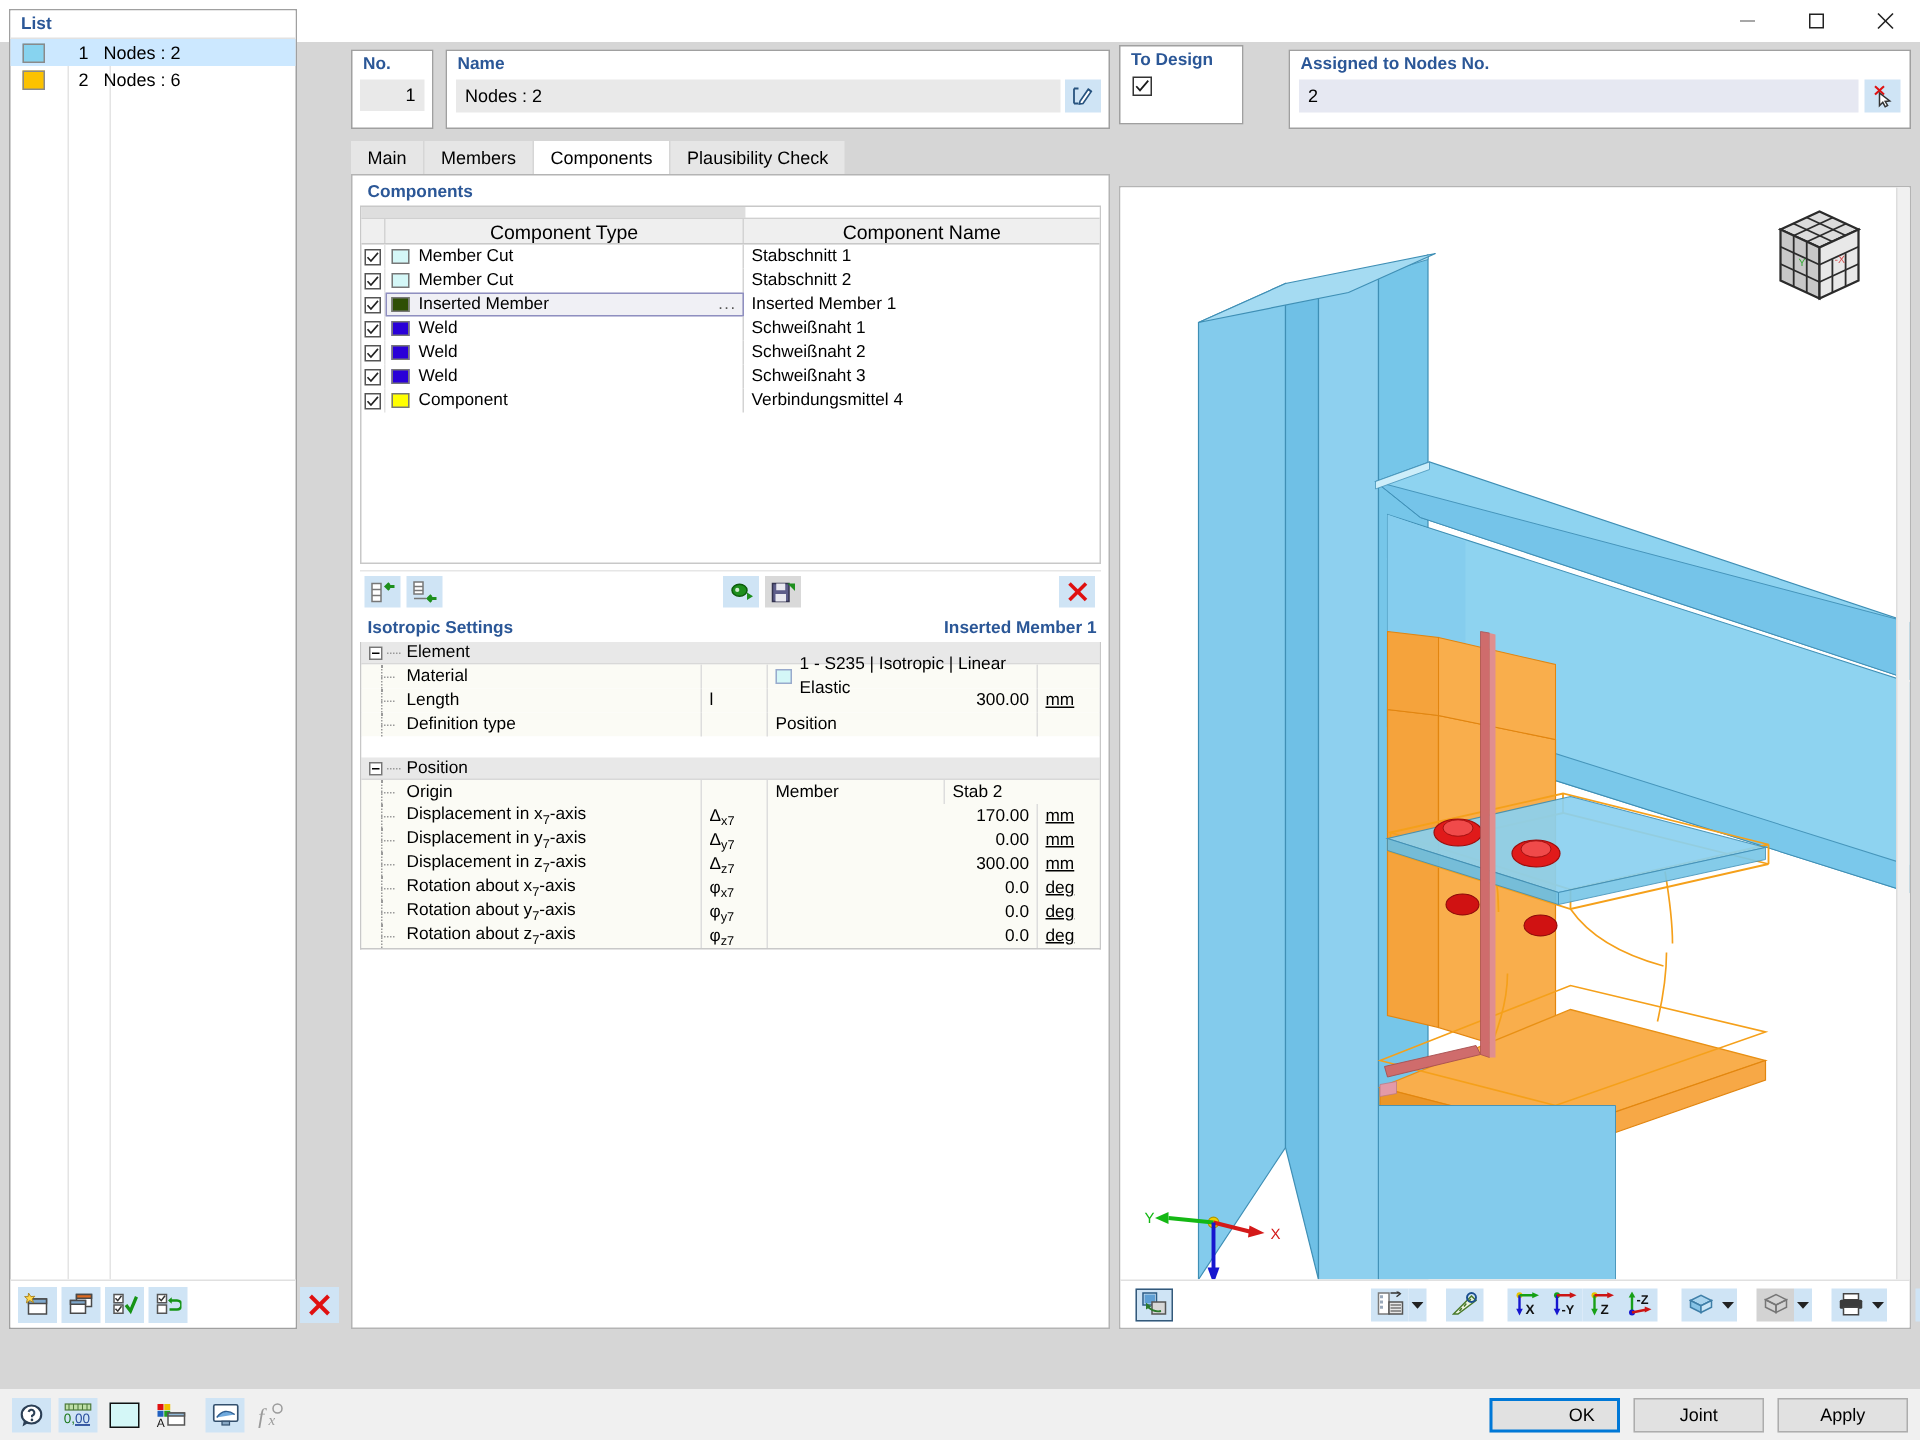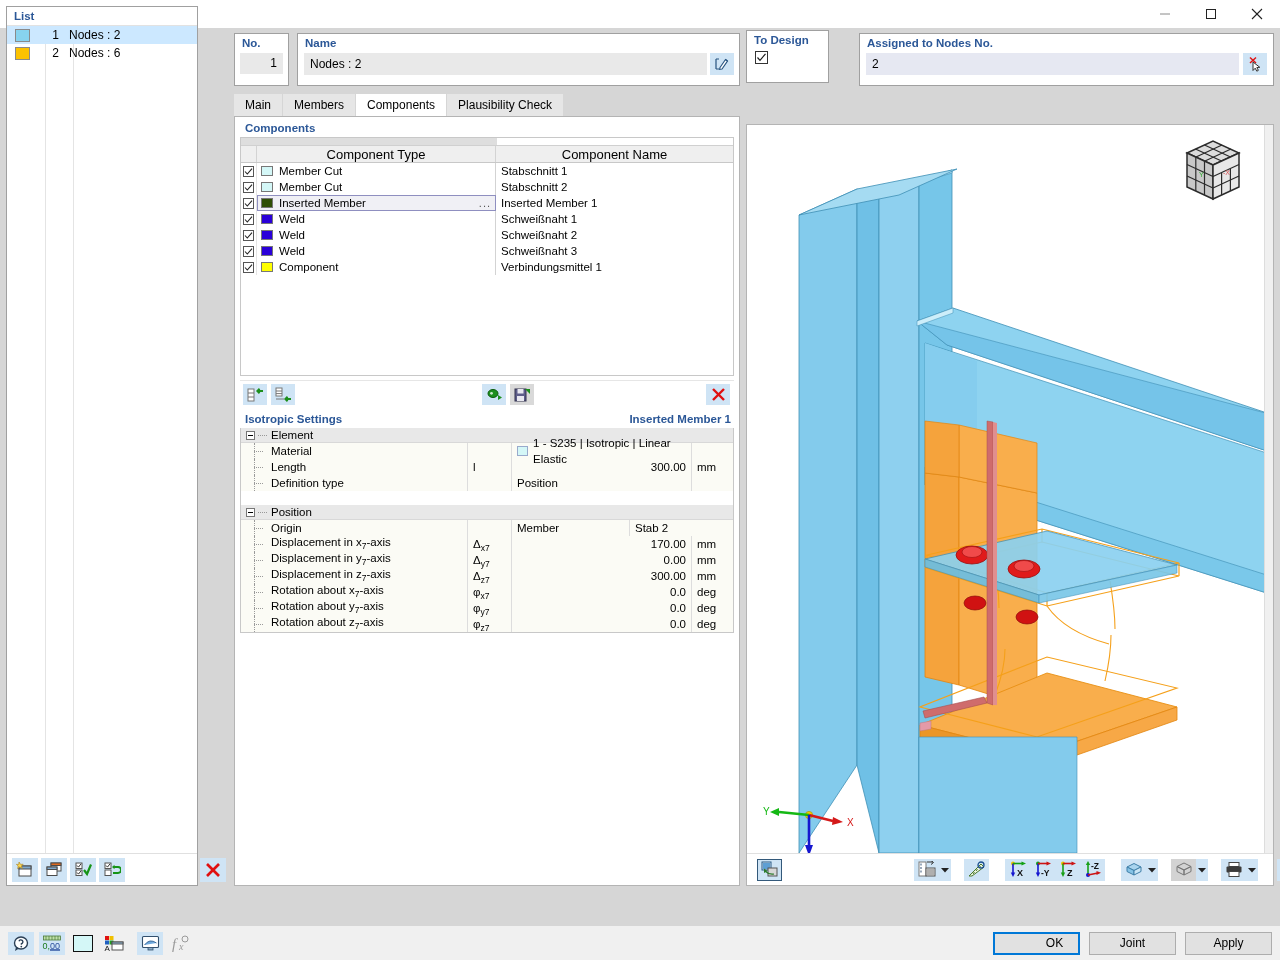--- a/index.html
+++ b/index.html
@@ -188,21 +188,21 @@
     border-left: 1px dotted #9a9a9a;
   }
   .prow .tree::after {
     content:""; position:absolute; left: 13px; top: 8px; width: 9px; height: 0;
     border-top: 1px dotted #9a9a9a;
   }
   .prow .pname { width: 196px; }
   .prow .psym { width: 45px; border-left: 1px solid #ddd; border-right: 1px solid #ddd; height:16px; line-height:16px; padding-left:5px; }
   .prow .pval { flex: 1; height: 16px; line-height: 16px; padding-left: 5px; display:flex; align-items:center; }
   .prow .pval.right { justify-content: flex-end; padding-right: 5px; }
-  .prow .punit { width: 42px; border-left: 1px solid #ddd; height:16px; line-height:16px; padding-left: 5px; }
+  .prow .punit { width: 42px; border-left: 1px solid #ddd; height:16px; line-height:16px; padding-left: 5px; text-decoration: underline; }
   .prow .pval2 { width: 118px; height:16px; line-height:16px; padding-left: 5px; border-right: 1px solid #ddd;}
   .prow .pval3 { flex:1; height:16px; line-height:16px; padding-left: 5px; }
   .swatch-in { width: 12px; height: 10px; background: #d4f7f7; border: 1px solid #9ac; margin-right: 5px; }
   .sec-gap { height: 14px; background: #ffffff; }
   sub { font-size: 8.5px; }
 
   
   .view-panel {
     position: absolute; left: 746px; top: 124px; width: 528px; height: 762px;
     background: #ffffff; border: 1px solid #b4b4b4;
@@ -494,21 +494,21 @@
             <span class="chk-sm">
               <svg width="9" height="9" viewBox="0 0 9 9">
                 <path d="M1 4.5 L3.3 7 L8 1.6" fill="none" stroke="#222" stroke-width="1.1"></path>
               </svg>
             </span>
           </div>
         <div class="c-type">
             <span class="sw" style="background:#ffff00"></span>
             <span>Component</span>
           </div>
-        <div class="c-name">Verbindungsmittel 1</div>
+        <div class="c-name">Verbindungsmittel 4</div>
       </div>
 
       <div class="grid-filler"></div>
     </div>
 
     <div class="comp-toolbar">
       <div class="ctb" style="left:3px">
         <svg width="17" height="16" viewBox="0 0 17 16">
           <rect x="1" y="2" width="6" height="12" fill="#fff" stroke="#777"></rect>
           <line x1="1" y1="6" x2="7" y2="6" stroke="#777"></line>

